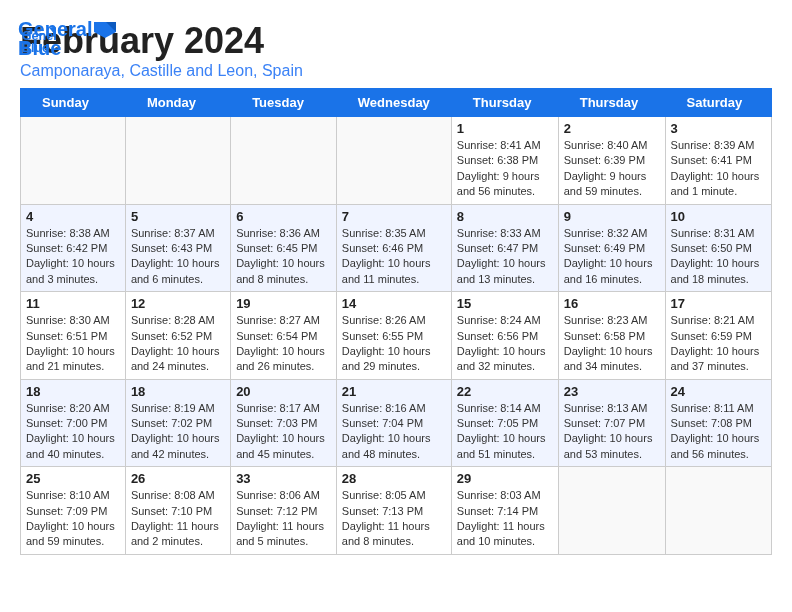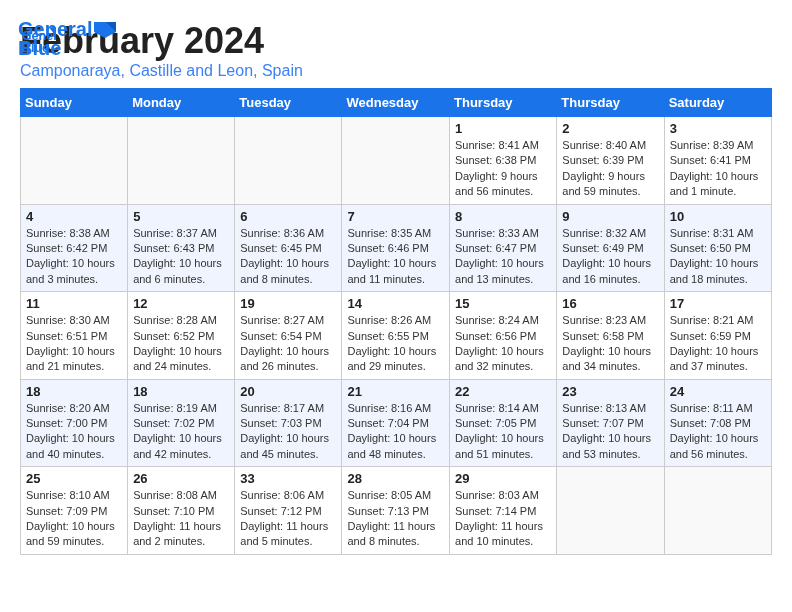--- a/index.html
+++ b/index.html
@@ -38,21 +38,21 @@
     .calendar {
       width: 100%;
       border-collapse: collapse;
       margin-top: 8px;
     }
     .calendar th {
       background: #1a73e8;
       color: #fff;
       font-size: 13px;
       font-weight: bold;
-      padding: 6px 4px;
+      padding: 6px 21px;
       text-align: left;
       border: 1px solid #1a73e8;
     }
     .calendar td {
       border: 1px solid #ccc;
       vertical-align: top;
       padding: 4px 5px;
       width: 108px;
       min-height: 80px;
       font-size: 11px;

